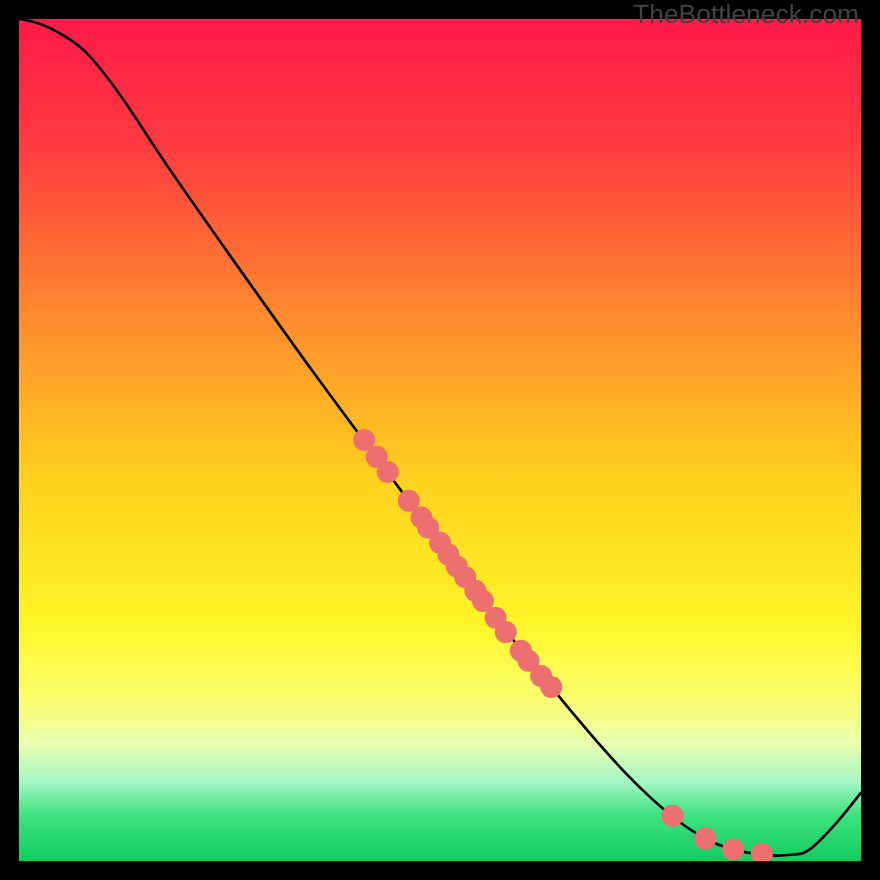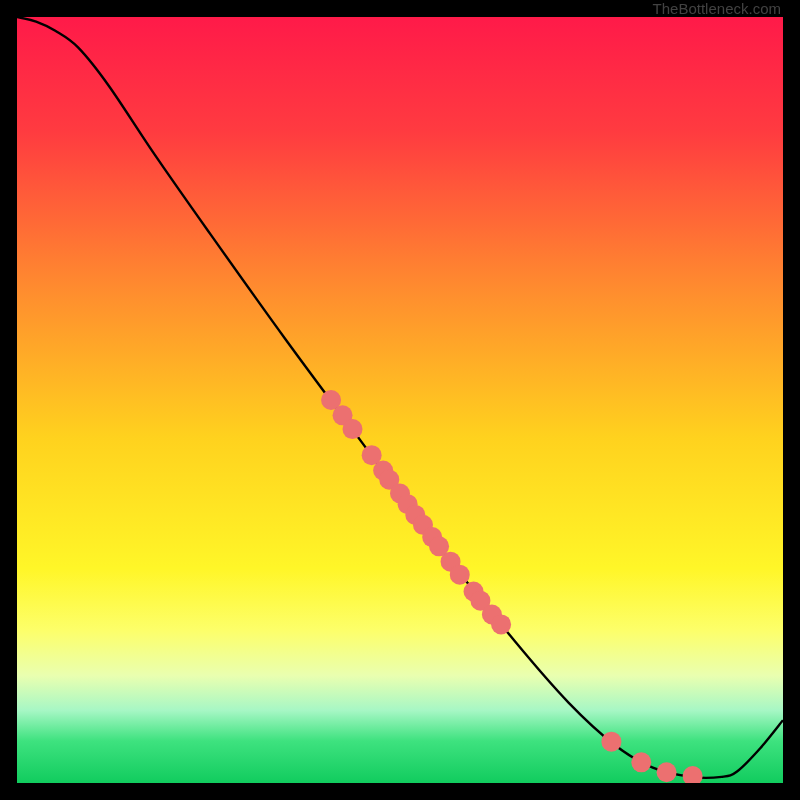--- a/index.html
+++ b/index.html
@@ -18,21 +18,21 @@
     width: 766px;
     height: 766px;
     background: #000;
   }
   .watermark {
     position: absolute;
     top: 0px;
     right: 19px;
     color: #424242;
     font-family: Arial, Helvetica, sans-serif;
-    font-size: 15px;
+    font-size: 24px;
     font-weight: 500;
     letter-spacing: 0px;
   }
   svg { display: block; }
 </style>
 </head>
 <body>
 
 <div class="frame">
   <svg id="chart-svg" width="766" height="766" viewBox="0 0 766 766">

